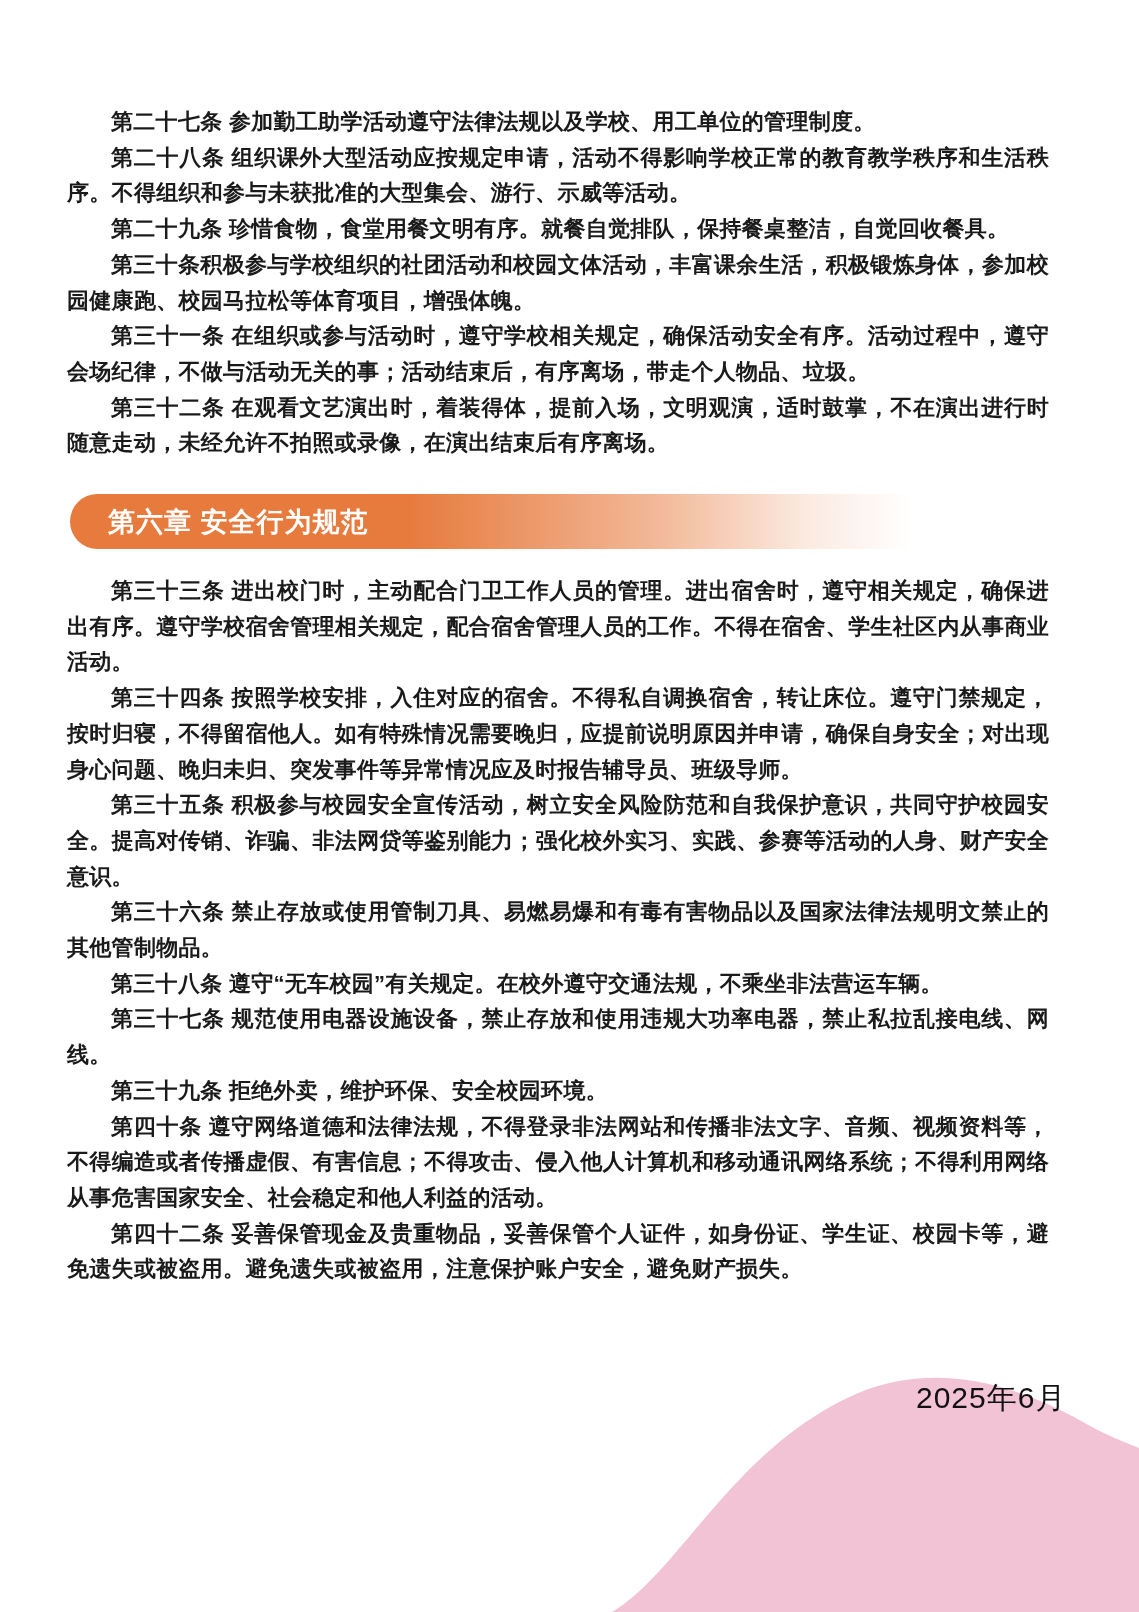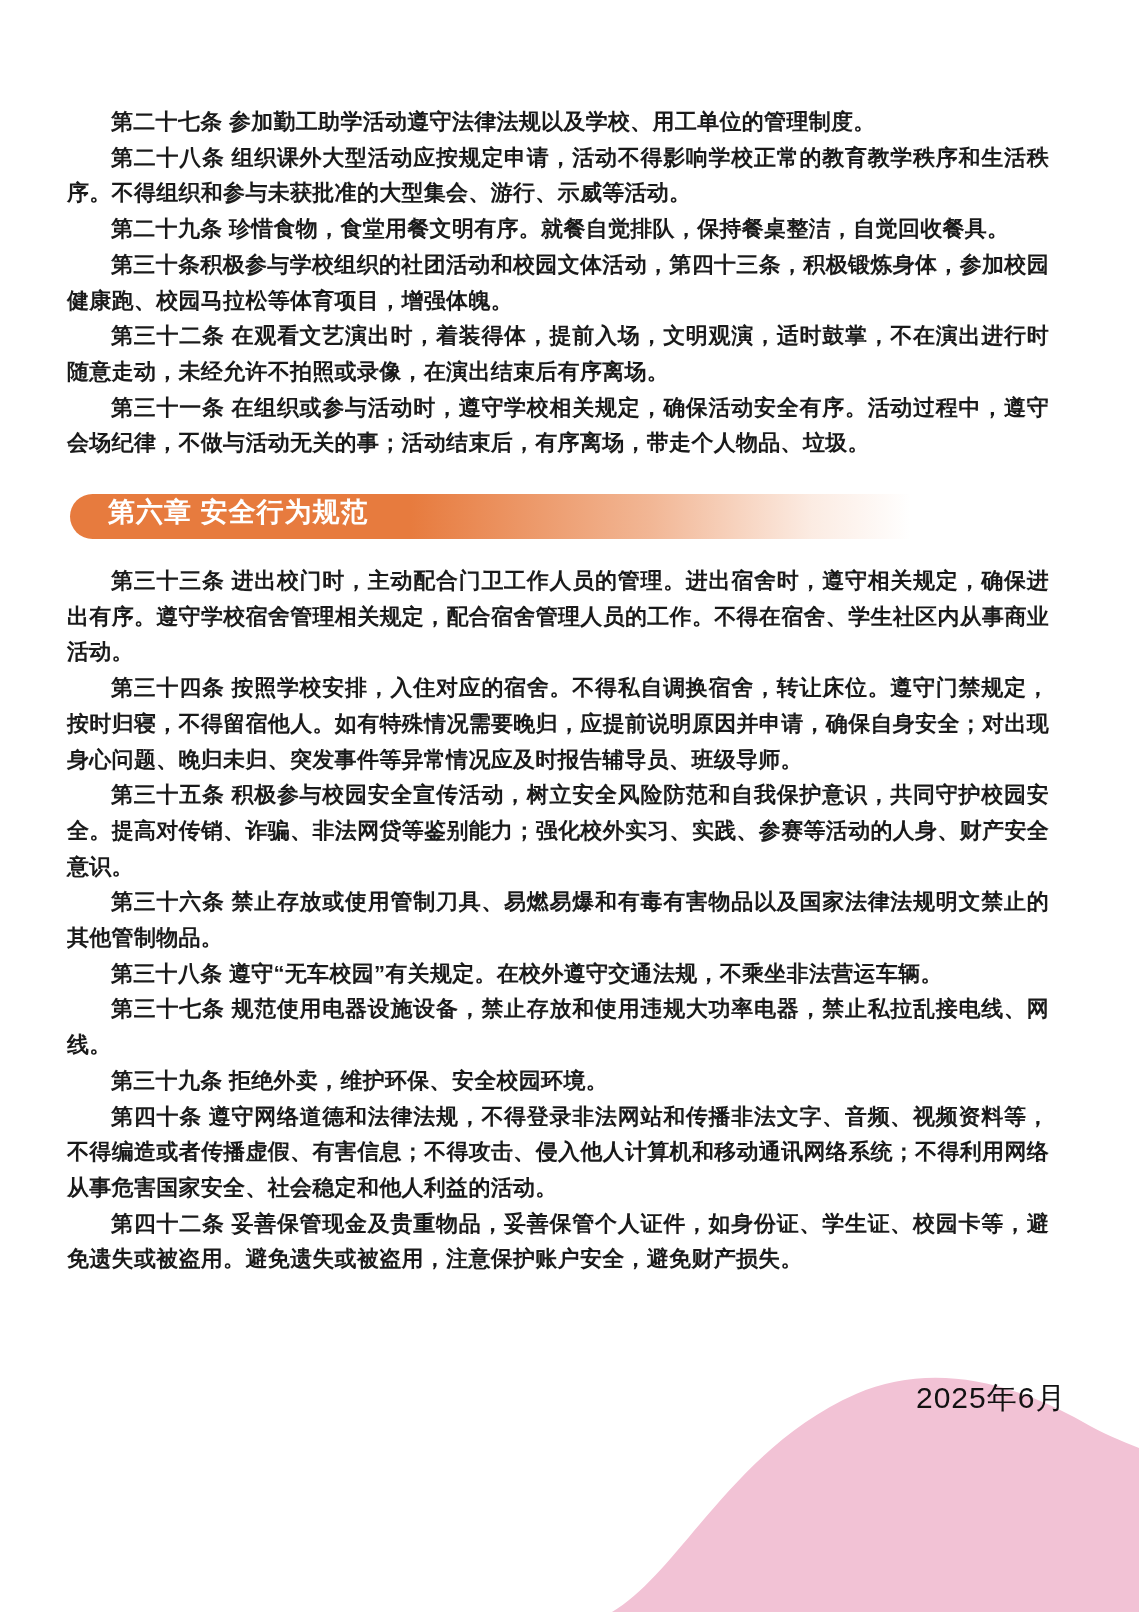--- a/index.html
+++ b/index.html
@@ -33,30 +33,31 @@
     font-size: 22px;
     line-height: 35.7px;
     color: #1a1a1a;
     font-weight: 700;
     text-indent: 2em;
     text-align: justify;
     letter-spacing: 0.3px;
   }
   .chapter-banner {
     width: 1002px;
-    height: 45px;
+    height: 55px;
     margin: 33px 0 24px 3px;
     border-radius: 29px 0 0 29px;
     background: linear-gradient(90deg,
       #e77b3e 0%,
       #e77b3e 34%,
       rgba(231, 123, 62, 0.55) 58%,
       rgba(231, 123, 62, 0.15) 74%,
       rgba(231, 123, 62, 0) 84%);
     display: flex;
+    align-items: center;
     box-sizing: border-box;
     padding-left: 38px;
   }
   .chapter-title {
     color: #ffffff;
     font-size: 27px;
     font-weight: 700;
     letter-spacing: 1px;
   }
   .footer-wave {
@@ -100,23 +101,23 @@
   </div>
 
   <div class="footer-date">2025年6月</div>
 
   <div class="content">
 
     <section>
       <p class="article">第二十七条 参加勤工助学活动遵守法律法规以及学校、用工单位的管理制度。</p>
       <p class="article">第二十八条 组织课外大型活动应按规定申请，活动不得影响学校正常的教育教学秩序和生活秩序。不得组织和参与未获批准的大型集会、游行、示威等活动。</p>
       <p class="article">第二十九条 珍惜食物，食堂用餐文明有序。就餐自觉排队，保持餐桌整洁，自觉回收餐具。</p>
-      <p class="article">第三十条积极参与学校组织的社团活动和校园文体活动，第四十三条，积极锻炼身体，参加校园健康跑、校园马拉松等体育项目，增强体魄。</p>
+      <p class="article">第三十条积极参与学校组织的社团活动和校园文体活动，丰富课余生活，积极锻炼身体，参加校园健康跑、校园马拉松等体育项目，增强体魄。</p>
+      <p class="article">第三十一条 在组织或参与活动时，遵守学校相关规定，确保活动安全有序。活动过程中，遵守会场纪律，不做与活动无关的事；活动结束后，有序离场，带走个人物品、垃圾。</p>
       <p class="article">第三十二条 在观看文艺演出时，着装得体，提前入场，文明观演，适时鼓掌，不在演出进行时随意走动，未经允许不拍照或录像，在演出结束后有序离场。</p>
-      <p class="article">第三十一条 在组织或参与活动时，遵守学校相关规定，确保活动安全有序。活动过程中，遵守会场纪律，不做与活动无关的事；活动结束后，有序离场，带走个人物品、垃圾。</p>
     </section>
 
     <div class="chapter-banner">
       <span class="chapter-title">第六章 安全行为规范</span>
     </div>
 
     <section>
       <p class="article">第三十三条 进出校门时，主动配合门卫工作人员的管理。进出宿舍时，遵守相关规定，确保进出有序。遵守学校宿舍管理相关规定，配合宿舍管理人员的工作。不得在宿舍、学生社区内从事商业活动。</p>
       <p class="article">第三十四条 按照学校安排，入住对应的宿舍。不得私自调换宿舍，转让床位。遵守门禁规定，按时归寝，不得留宿他人。如有特殊情况需要晚归，应提前说明原因并申请，确保自身安全；对出现身心问题、晚归未归、突发事件等异常情况应及时报告辅导员、班级导师。</p>
       <p class="article">第三十五条 积极参与校园安全宣传活动，树立安全风险防范和自我保护意识，共同守护校园安全。提高对传销、诈骗、非法网贷等鉴别能力；强化校外实习、实践、参赛等活动的人身、财产安全意识。</p>

